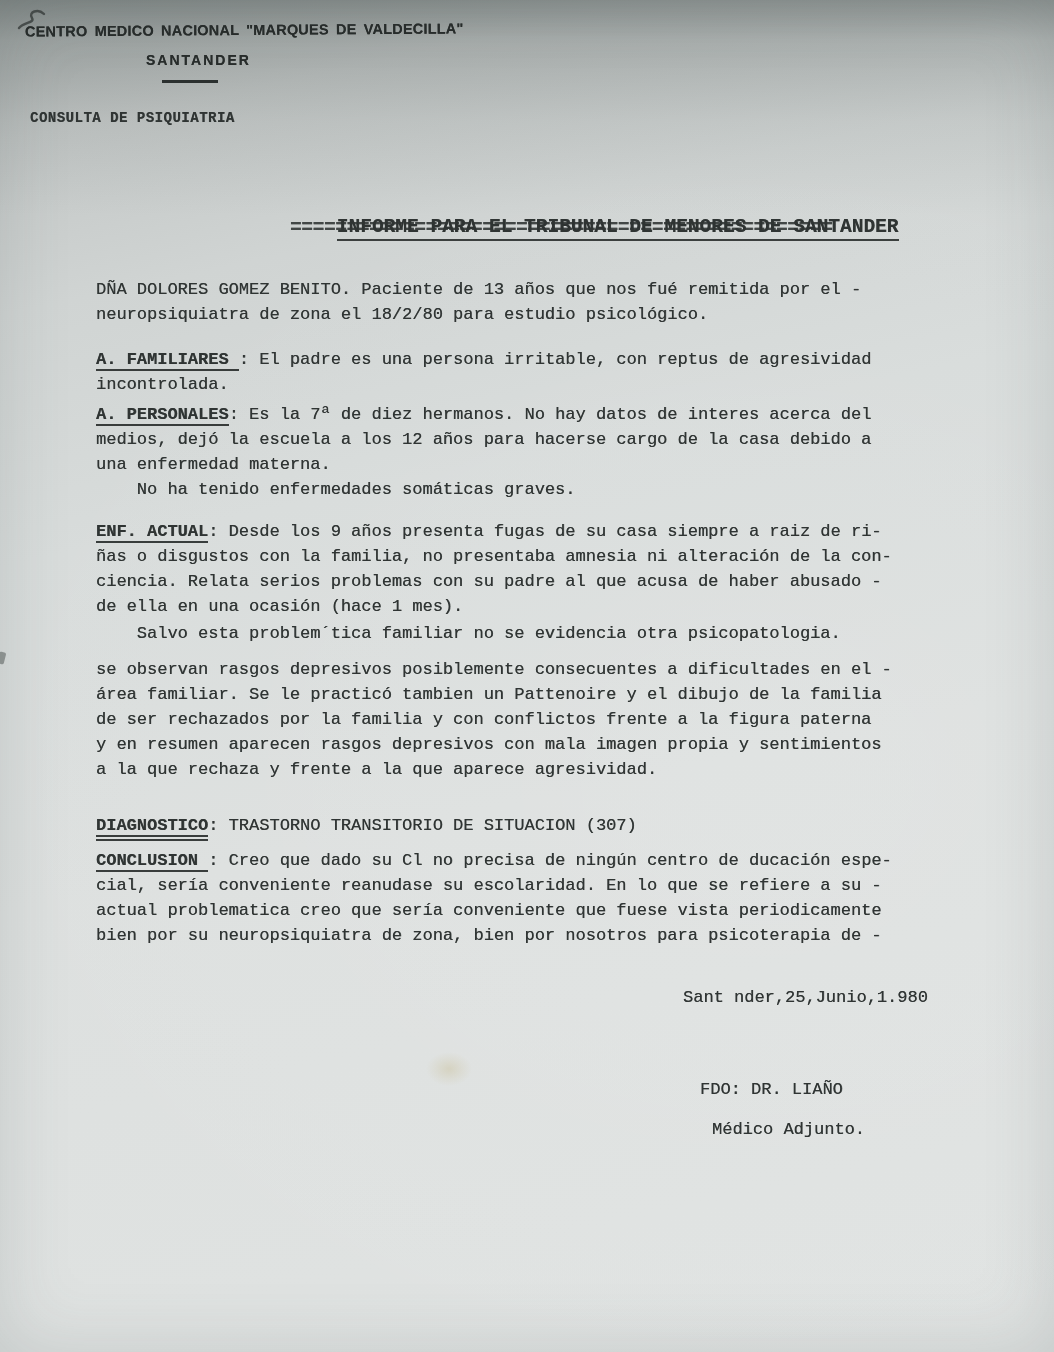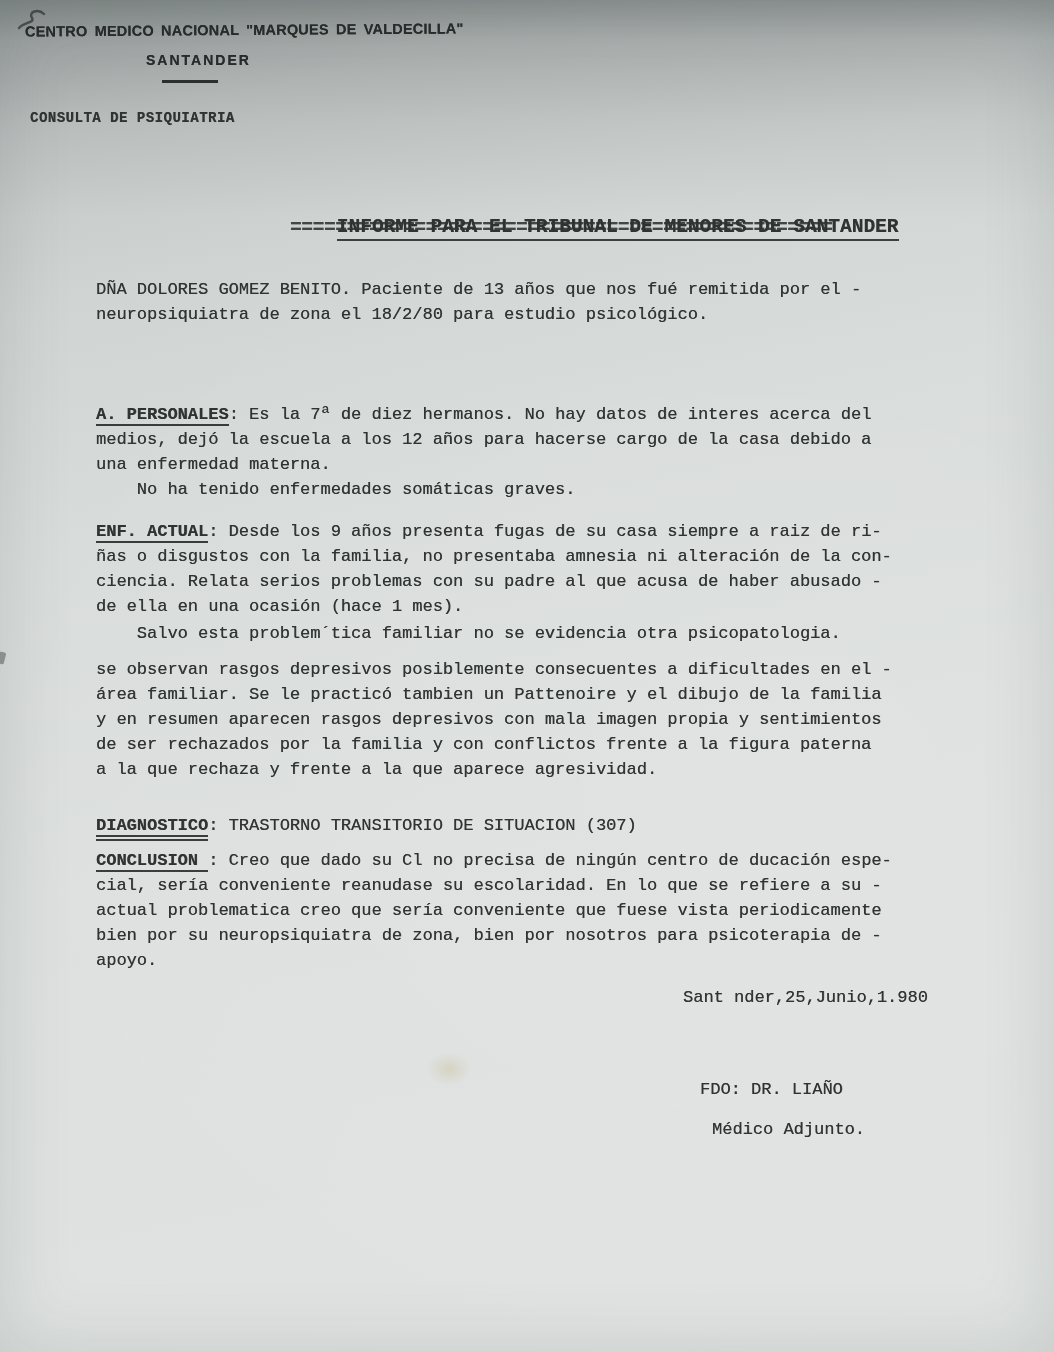--- a/index.html
+++ b/index.html
@@ -107,20 +107,24 @@
   <div class="abs rtitle tw" style="left:290px;top:194px">
     <span class="tline">INFORME PARA EL TRIBUNAL DE MENORES DE SANTANDER</span>
   </div>
   <div class="abs tunder tw" style="left:290px;top:221px">================================================</div>
 
   <div class="abs tw" style="left:96px;top:277px">
     <div class="bline">DÑA DOLORES GOMEZ BENITO. Paciente de 13 años que nos fué remitida por el -</div>
     <div class="bline">neuropsiquiatra de zona el 18/2/80 para estudio psicológico.</div>
   </div>
 
+  <div class="abs tw" style="left:96px;top:347px">
+    <div class="bline"><span class="lbl">A. FAMILIARES </span><span>: El padre es una persona irritable, con reptus de agresividad</span></div>
+    <div class="bline">incontrolada.</div>
+  </div>
 
   <div class="abs tw" style="left:96px;top:402px">
     <div class="bline"><span class="lbl">A. PERSONALES</span><span>: Es la 7ª de diez hermanos. No hay datos de interes acerca del</span></div>
     <div class="bline">medios, dejó la escuela a los 12 años para hacerse cargo de la casa debido a</div>
     <div class="bline">una enfermedad materna.</div>
     <div class="bline">    No ha tenido enfermedades somáticas graves.</div>
   </div>
 
   <div class="abs tw" style="left:96px;top:519px">
     <div class="bline"><span class="lbl">ENF. ACTUAL</span><span>: Desde los 9 años presenta fugas de su casa siempre a raiz de ri-</span></div>
@@ -128,34 +132,33 @@
     <div class="bline">ciencia. Relata serios problemas con su padre al que acusa de haber abusado -</div>
     <div class="bline">de ella en una ocasión (hace 1 mes).</div>
   </div>
   <div class="abs tw" style="left:96px;top:621px">
     <div class="bline">    Salvo esta problem´tica familiar no se evidencia otra psicopatologia.</div>
   </div>
 
   <div class="abs tw" style="left:96px;top:657px">
     <div class="bline">se observan rasgos depresivos posiblemente consecuentes a dificultades en el -</div>
     <div class="bline">área familiar. Se le practicó tambien un Pattenoire y el dibujo de la familia</div>
+    <div class="bline">de ser rechazados por la familia y con conflictos frente a la figura paterna</div>
     <div class="bline">y en resumen aparecen rasgos depresivos con mala imagen propia y sentimientos</div>
-    <div class="bline">de ser rechazados por la familia y con conflictos frente a la figura paterna</div>
     <div class="bline">a la que rechaza y frente a la que aparece agresividad.</div>
   </div>
 
   <div class="abs tw" style="left:96px;top:813px">
     <div class="bline"><span class="lbl dbl">DIAGNOSTICO</span><span>: TRASTORNO TRANSITORIO DE SITUACION (307)</span></div>
   </div>
 
   <div class="abs tw" style="left:96px;top:848px">
     <div class="bline"><span class="lbl">CONCLUSION </span><span>: Creo que dado su Cl no precisa de ningún centro de ducación espe-</span></div>
     <div class="bline">cial, sería conveniente reanudase su escolaridad. En lo que se refiere a su -</div>
     <div class="bline">actual problematica creo que sería conveniente que fuese vista periodicamente</div>
     <div class="bline">bien por su neuropsiquiatra de zona, bien por nosotros para psicoterapia de -</div>
-    <div class="bline">apoyo.</div>
   </div>
 
   <div class="abs bline tw" style="left:683px;top:985px">Sant nder,25,Junio,1.980</div>
   <div class="abs bline tw" style="left:700px;top:1077px">FDO: DR. LIAÑO</div>
   <div class="abs bline tw" style="left:712px;top:1117px">Médico Adjunto.</div>
 
 </div>
 
 </body></html>

